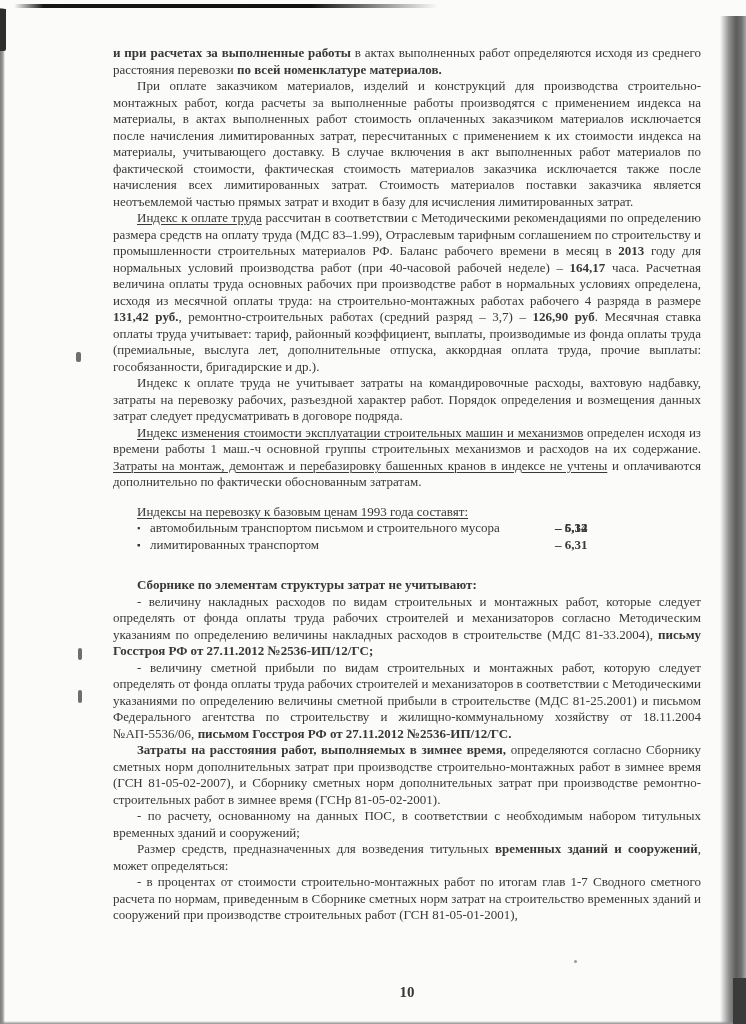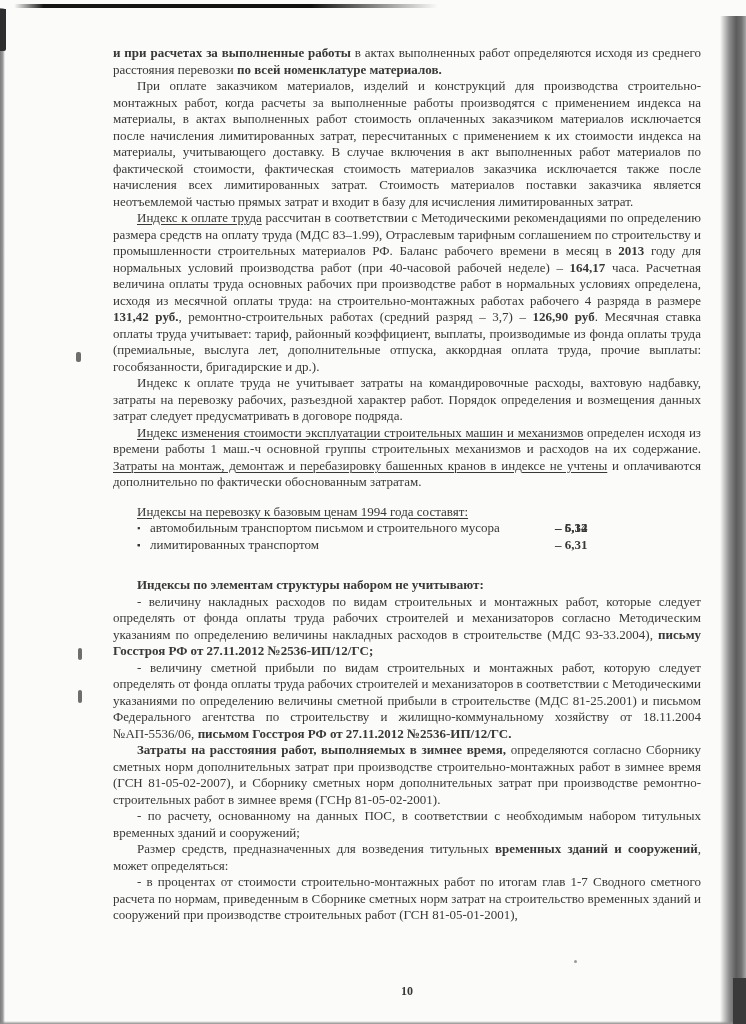--- a/index.html
+++ b/index.html
@@ -35,21 +35,21 @@
   .u{text-decoration:underline;text-underline-offset:2px;text-decoration-thickness:1px;margin-top:24px;}
   .heading{font-weight:bold;margin-top:24px;text-indent:24px;text-align:left;}
 
   .transport-list{margin:13px 0 0 24px;width:500px;position:relative;}
   .list-header{text-align:left;text-decoration:underline;text-underline-offset:2px;}
   .list-item{position:relative;padding-left:13px;width:420px;text-align:left;}
   .bullet{position:absolute;left:0;top:0;font-size:9px;line-height:16.5px;color:#383838;}
   .item-value{position:absolute;left:418px;bottom:0;white-space:nowrap;font-weight:bold;}
 
   .page-number{position:absolute;left:113px;top:984px;width:588px;text-align:center;
-    color:#383838;font-size:12px;font-weight:bold;}
+    color:#383838;font-size:15px;font-weight:bold;}
 </style>
 </head>
 <body>
 
 <div class="edge-left"></div>
 <div class="edge-left-cap"></div>
 <div class="edge-top"></div>
 <div class="edge-right"></div>
 <div class="edge-bottom"></div>
 <div class="corner-br"></div>
@@ -58,27 +58,27 @@
 <div class="speck s3"></div>
 <div class="speck s4"></div>
 
 <div class="content">
     <p class="para"><span class="b">и при  расчетах за выполненные работы </span><span>в актах выполненных работ определяются исходя из среднего расстояния перевозки </span><span class="b">по всей номенклатуре материалов.</span></p>
     <p class="para indent"><span>При оплате заказчиком материалов, изделий и конструкций для производства строительно-монтажных работ, когда расчеты за выполненные работы производятся с применением индекса на материалы, в актах выполненных работ стоимость оплаченных заказчиком материалов исключается после начисления лимитированных затрат, пересчитанных с применением к их стоимости индекса на материалы, учитывающего доставку. В случае включения в акт выполненных работ материалов по фактической стоимости, фактическая стоимость материалов заказчика исключается также после начисления всех лимитированных затрат. Стоимость материалов поставки заказчика является неотъемлемой частью прямых затрат и входит в базу для исчисления лимитированных затрат.</span></p>
     <p class="para indent"><span class="u">Индекс к оплате труда</span><span> рассчитан в соответствии с Методическими рекомендациями по определению размера средств на оплату труда (МДС 83–1.99), Отраслевым тарифным соглашением по строительству и промышленности строительных материалов РФ. Баланс рабочего времени в месяц  в </span><span class="b">2013</span><span> году  для нормальных условий производства работ (при 40-часовой рабочей неделе) – </span><span class="b">164,17</span><span> часа. Расчетная величина оплаты труда основных рабочих при производстве работ в нормальных условиях определена, исходя из месячной оплаты труда: на строительно-монтажных работах рабочего 4 разряда в размере </span><span class="b">131,42 руб.</span><span>, ремонтно-строительных работах (средний разряд – 3,7) – </span><span class="b">126,90 руб</span><span>. Месячная ставка оплаты труда учитывает: тариф, районный коэффициент, выплаты, производимые из фонда оплаты труда (премиальные, выслуга лет, дополнительные отпуска, аккордная оплата труда, прочие выплаты: гособязанности, бригадирские и др.).</span></p>
     <p class="para indent"><span>Индекс к оплате труда не учитывает затраты на командировочные расходы, вахтовую надбавку, затраты на перевозку  рабочих, разъездной характер работ. Порядок определения и возмещения данных затрат следует предусматривать в договоре подряда.</span></p>
     <p class="para indent"><span class="u">Индекс изменения стоимости эксплуатации строительных машин и механизмов</span><span> определен исходя из времени работы 1 маш.-ч основной группы строительных механизмов и расходов на их содержание. </span><span class="u">Затраты на монтаж, демонтаж и перебазировку башенных кранов в индексе не учтены</span><span> и оплачиваются дополнительно по фактически обоснованным затратам.</span></p>
     <div class="transport-list">
-      <p class="para list-header">Индексы на перевозку к базовым ценам 1994 года составят:</p>
+      <p class="para list-header">Индексы на перевозку к базовым ценам 1993 года составят:</p>
       <div class="list-item"><span class="bullet">▪</span><span class="item-text">автомобильным транспортом письмом и строительного мусора</span><span class="item-value">–  6,14</span></div>
       <div class="list-item"><span class="bullet">▪</span><span class="item-value">–  5,32</span></div>
       <div class="list-item"><span class="bullet">▪</span><span class="item-text">лимитированных транспортом</span><span class="item-value">–  6,31</span></div>
     </div>
-    <p class="para heading">Индексы по элементам структуры набором не учитывают:</p>
-    <p class="para indent"><span>- величину накладных расходов по видам строительных и монтажных работ, которые следует определять от фонда оплаты труда рабочих строителей и механизаторов согласно Методическим указаниям по определению величины накладных расходов в строительстве  (МДС 93-33.2004), </span><span class="b">письму Госстроя РФ от 27.11.2012 №2536-ИП/12/ГС;</span></p>
+    <p class="para heading">Сборнике по элементам структуры затрат не учитывают:</p>
+    <p class="para indent"><span>- величину накладных расходов по видам строительных и монтажных работ, которые следует определять от фонда оплаты труда рабочих строителей и механизаторов согласно Методическим указаниям по определению величины накладных расходов в строительстве  (МДС 81-33.2004), </span><span class="b">письму Госстроя РФ от 27.11.2012 №2536-ИП/12/ГС;</span></p>
     <p class="para indent"><span>- величину сметной прибыли по видам строительных и монтажных работ, которую следует определять от фонда оплаты труда рабочих строителей и механизаторов в соответствии с Методическими указаниями по определению величины сметной прибыли в строительстве (МДС 81-25.2001) и письмом Федерального агентства по строительству и жилищно-коммунальному хозяйству от 18.11.2004 №АП-5536/06, </span><span class="b">письмом Госстроя РФ от 27.11.2012 №2536-ИП/12/ГС.</span></p>
     <p class="para indent"><span class="b">Затраты на расстояния работ, выполняемых в зимнее время,</span><span> определяются согласно Сборнику сметных норм дополнительных затрат при производстве строительно-монтажных работ в зимнее время (ГСН 81-05-02-2007), и Сборнику сметных норм дополнительных затрат при производстве ремонтно-строительных работ в зимнее время   (ГСНр 81-05-02-2001).</span></p>
     <p class="para indent"><span>- по расчету, основанному на данных ПОС, в соответствии с необходимым набором титульных временных зданий и сооружений;</span></p>
     <p class="para indent"><span>Размер средств, предназначенных для возведения титульных </span><span class="b">временных зданий и сооружений</span><span>, может определяться:</span></p>
     <p class="para indent"><span>- в процентах от стоимости строительно-монтажных работ по итогам глав 1-7 Сводного сметного расчета по нормам, приведенным в Сборнике сметных норм затрат на строительство временных зданий и сооружений при производстве строительных работ  (ГСН 81-05-01-2001),</span></p>
   </div>
 
 <div class="page-number">10</div>
 
 </body></html>

